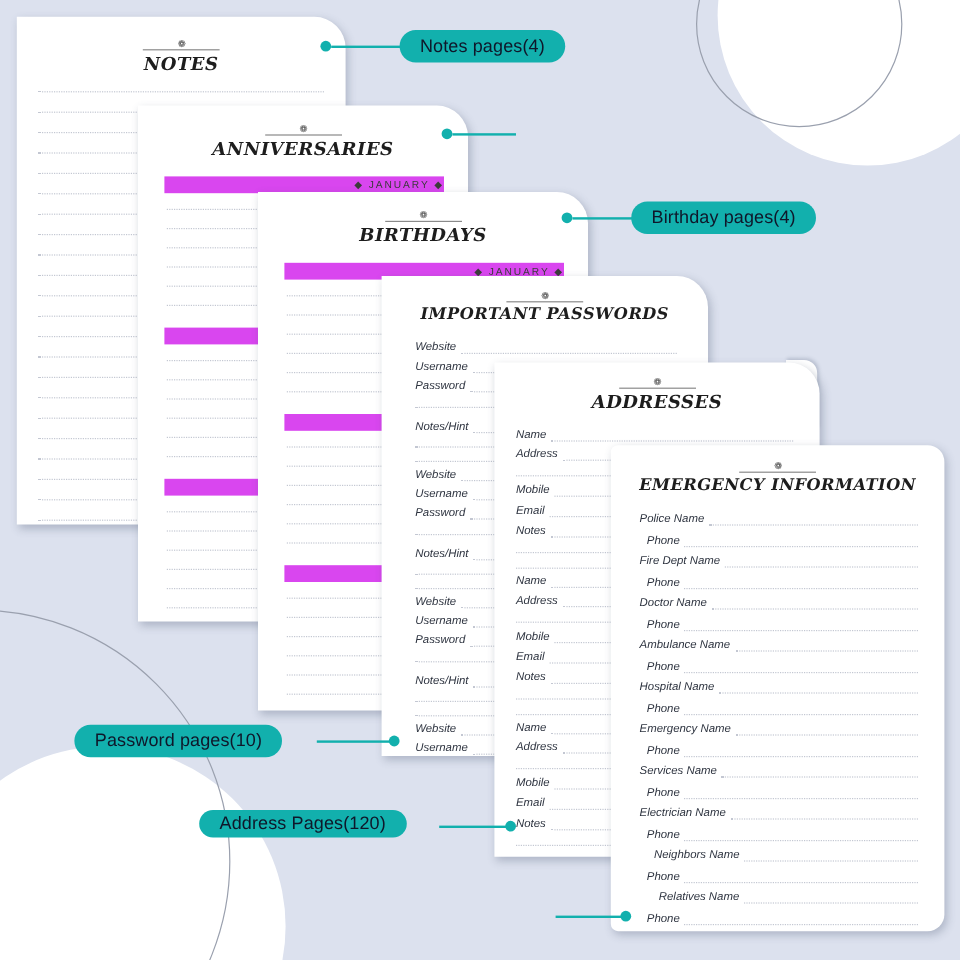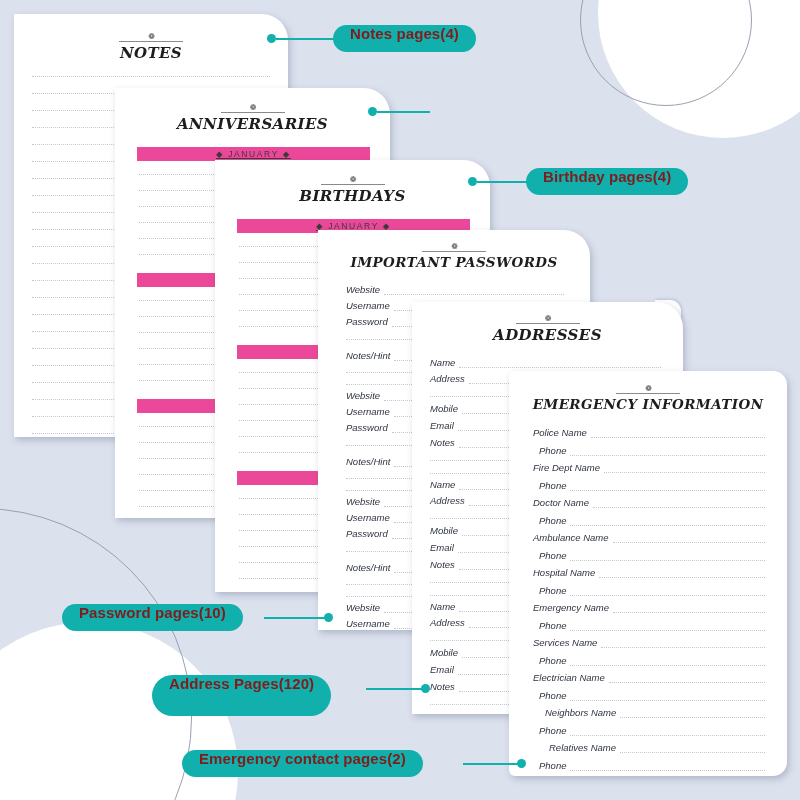--- a/index.html
+++ b/index.html
@@ -41,45 +41,44 @@
     font-family: "DejaVu Serif", serif;
     font-style: italic; font-weight: 700;
     color: #1d1d1d;
     letter-spacing: .4px;
     white-space: nowrap;
   }
 
   .rule-line { height: 1px; background: transparent;
     border-bottom: 1px dotted #c3c7d2; }
   .month-bar {
-    background: #ec4899; color: #3b3b3b;
-    font-size: 8.5px; letter-spacing: 1.6px; text-align: center;
+    background: #d946ef; color: #3b3b3b;
+    font-size: 8.5px; letter-spacing: 1.6px; text-align: right;
     font-family: "Liberation Sans", sans-serif;
-    text-decoration: underline;
   }
 
   .fieldrow { display: flex; align-items: flex-end; font-style: italic; }
   .fieldlabel { color: #2e3440; white-space: nowrap; }
   .fielddots { flex: 1; border-bottom: 1px dotted #c3c7d2; margin-left: 4px; }
 
   .tab {
     position: absolute; background: #ffffff;
     box-shadow: 1px -1px 3px rgba(70,82,110,.22);
     text-align: center; color: #555; font-size: 7px; line-height: 11px;
   }
 
   
   .pill {
     position: absolute;
     background: #12b0ad;
-    color: #7f1d1d;
+    color: #0f172a;
     border-radius: 999px;
-    font-weight: 700;
+    font-weight: 400;
     white-space: nowrap;
-    display: flex; justify-content: center;
+    display: flex; align-items: center; justify-content: center;
     letter-spacing: .1px;
   }
   .conn { position: absolute; height: 1.6px; background: #12b0ad; }
   .dot {
     position: absolute; width: 9px; height: 9px; border-radius: 50%;
     background: #12b0ad;
   }
 </style>
 </head>
 <body>
@@ -458,25 +457,22 @@
   <div class="pill" style="left:526px; top:168px; height:27px; padding:0 17px; font-size:15px;">
     <span>Birthday pages(4)</span>
   </div>
 
   <div class="pill" style="left:62px; top:604px; height:27px; padding:0 17px; font-size:15px;">
     <span>Password pages(10)</span>
   </div>
   <div class="conn" style="left:264px; top:617px; width:64px;"></div>
   <div class="dot" style="left:324px; top:613px;"></div>
 
-  <div class="pill" style="left:152px; top:675px; height:41px; padding:0 17px; font-size:15px;">
+  <div class="pill" style="left:166px; top:675px; height:23px; padding:0 17px; font-size:15px;">
     <span>Address Pages(120)</span>
   </div>
   <div class="conn" style="left:366px; top:688px; width:59px;"></div>
   <div class="dot" style="left:421px; top:684px;"></div>
 
-  <div class="pill" style="left:182px; top:750px; height:27px; padding:0 17px; font-size:15px;">
-    <span>Emergency contact pages(2)</span>
-  </div>
   <div class="conn" style="left:463px; top:763px; width:58px;"></div>
   <div class="dot" style="left:517px; top:759px;"></div>
 
 </div>
 
 </body></html>

